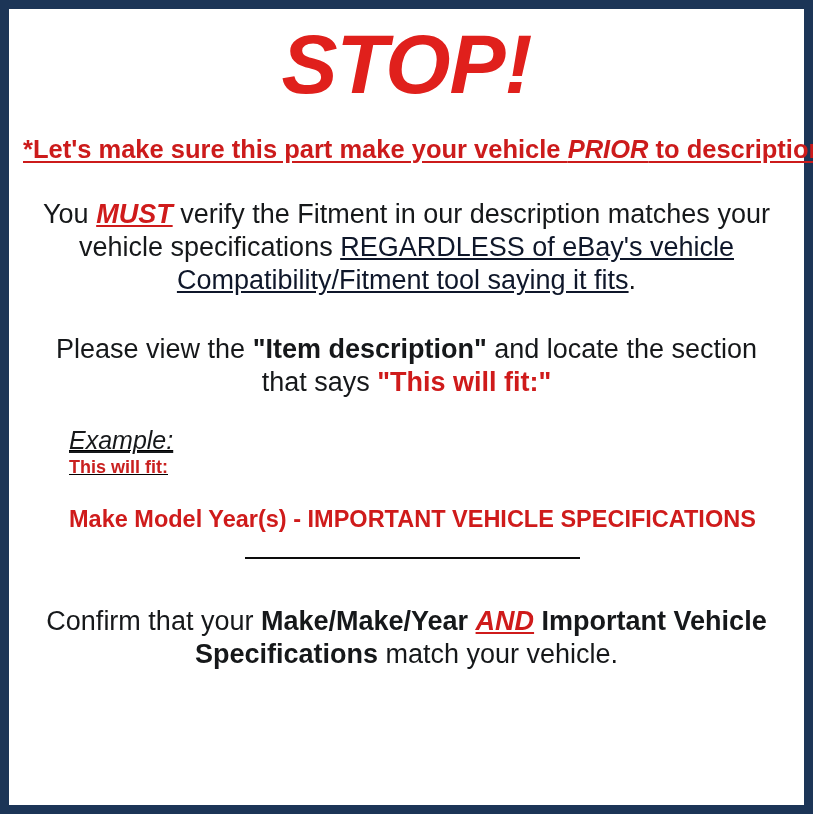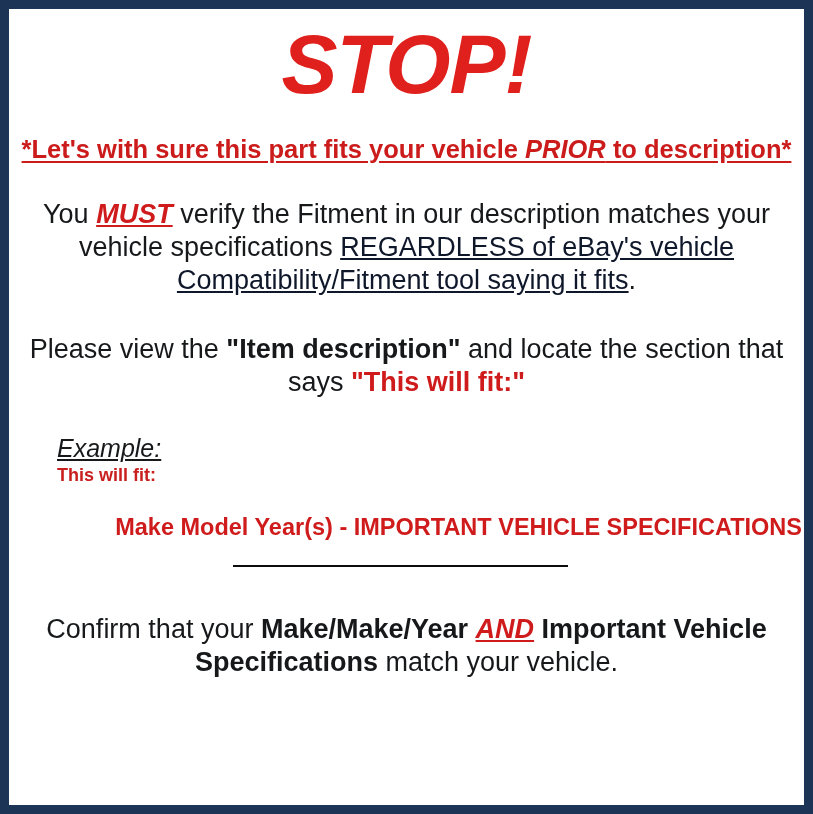--- a/index.html
+++ b/index.html
@@ -13,21 +13,21 @@
     height: 814px;
     font-family: "Liberation Sans", sans-serif;
     overflow: hidden;
   }
   #notice-card {
     box-sizing: border-box;
     width: 813px;
     height: 814px;
     border: 9px solid #1c3557;
     background: #ffffff;
-    padding: 0 2px;
+    padding: 0 14px;
     display: block;
   }
   .stop-title {
     text-align: center;
     color: #e0201c;
     font-weight: bold;
     font-style: italic;
     font-size: 84px;
     line-height: 1;
     letter-spacing: -1px;
@@ -86,22 +86,23 @@
   }
   .red-b {
     color: #cf1b1b;
     font-weight: bold;
   }
   .blk-b {
     color: #16181a;
     font-weight: bold;
   }
   .example-block {
-    margin-top: 36px;
+    margin-top: 28px;
     padding-left: 46px;
+    text-decoration: underline;
   }
   .example-label {
     color: #16181a;
     font-style: italic;
     font-size: 25px;
     text-decoration: underline;
     text-underline-offset: 2px;
     line-height: 1.05;
   }
   .willfit {
@@ -112,21 +113,20 @@
     margin-top: 4px;
   }
   .spec-line {
     color: #cf1b1b;
     font-weight: bold;
     font-size: 23.5px;
     line-height: 1.2;
     margin-top: 26px;
     padding-left: 46px;
     white-space: nowrap;
-    text-align: right;
   }
   .divider-wrap {
     margin-top: 24px;
     height: 14px;
     display: block;
   }
   .divider {
     width: 335px;
     height: 2px;
     background: #0c0c0c;
@@ -134,21 +134,21 @@
   }
 </style>
 </head>
 <body>
 
 <div id="notice-card">
 
   <div class="stop-title">STOP!</div>
 
   <div class="subtitle">
-    <span class="u">*Let's with sure this part fits your vehicle </span><span class="u it">PRIOR</span><span class="u"> to description*</span>
+    <span class="u">*Let's make sure this part make your vehicle </span><span class="u it">PRIOR</span><span class="u"> to description*</span>
   </div>
 
   <p class="para p-must">
     <span>You </span><span class="red-bi-u">MUST</span><span> verify the Fitment in our description matches your vehicle specifications </span><span class="red-b-u">REGARDLESS of eBay's vehicle Compatibility/Fitment tool saying it fits</span><span>.</span>
   </p>
 
   <p class="para p-itemdesc">
     <span>Please view the </span><span class="blk-b">"Item description"</span><span> and locate the section that says </span><span class="red-b">"This will fit:"</span>
   </p>
 

